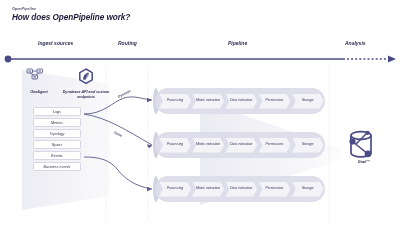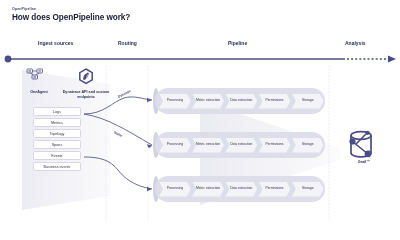--- a/index.html
+++ b/index.html
@@ -6,20 +6,21 @@
   html, body {
     width: 400px; height: 225px;
     background: #ffffff;
     font-family: "Liberation Sans", sans-serif;
     overflow: hidden;
   }
   #stage {
     position: relative;
     width: 336px; height: 225px;
     background: #ffffff;
+    font-style: italic;
   }
 
   
   #header { position: absolute; left: 12px; top: 7px; }
   #eyebrow {
     font-size: 3.6px;
     letter-spacing: .1px;
     color: #4a4a6a;
     font-weight: 600;
     margin-bottom: 2px;

